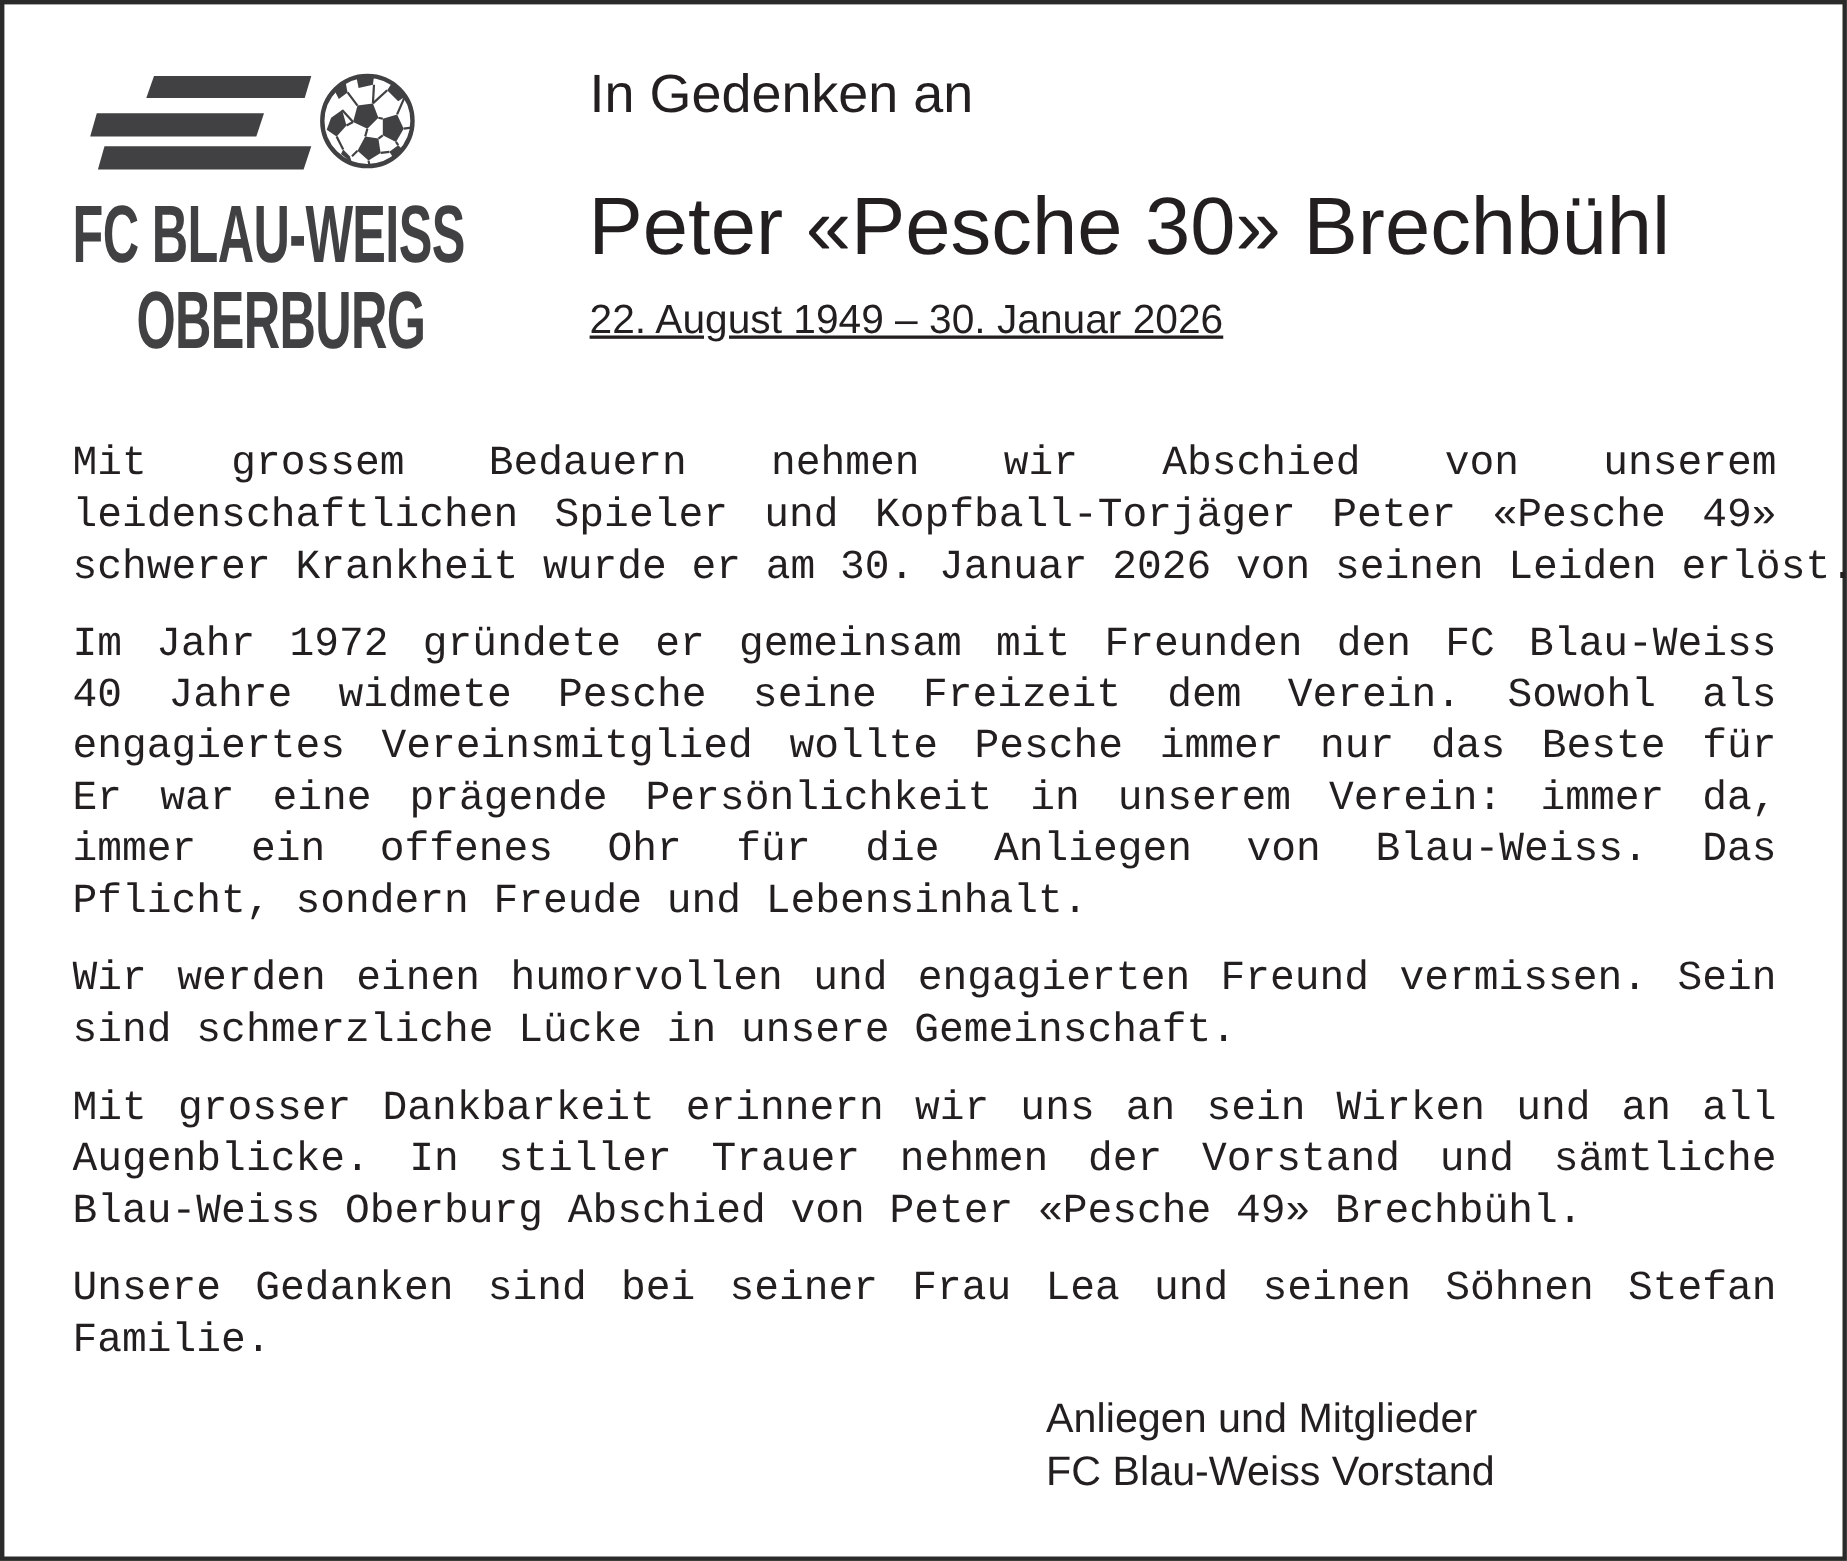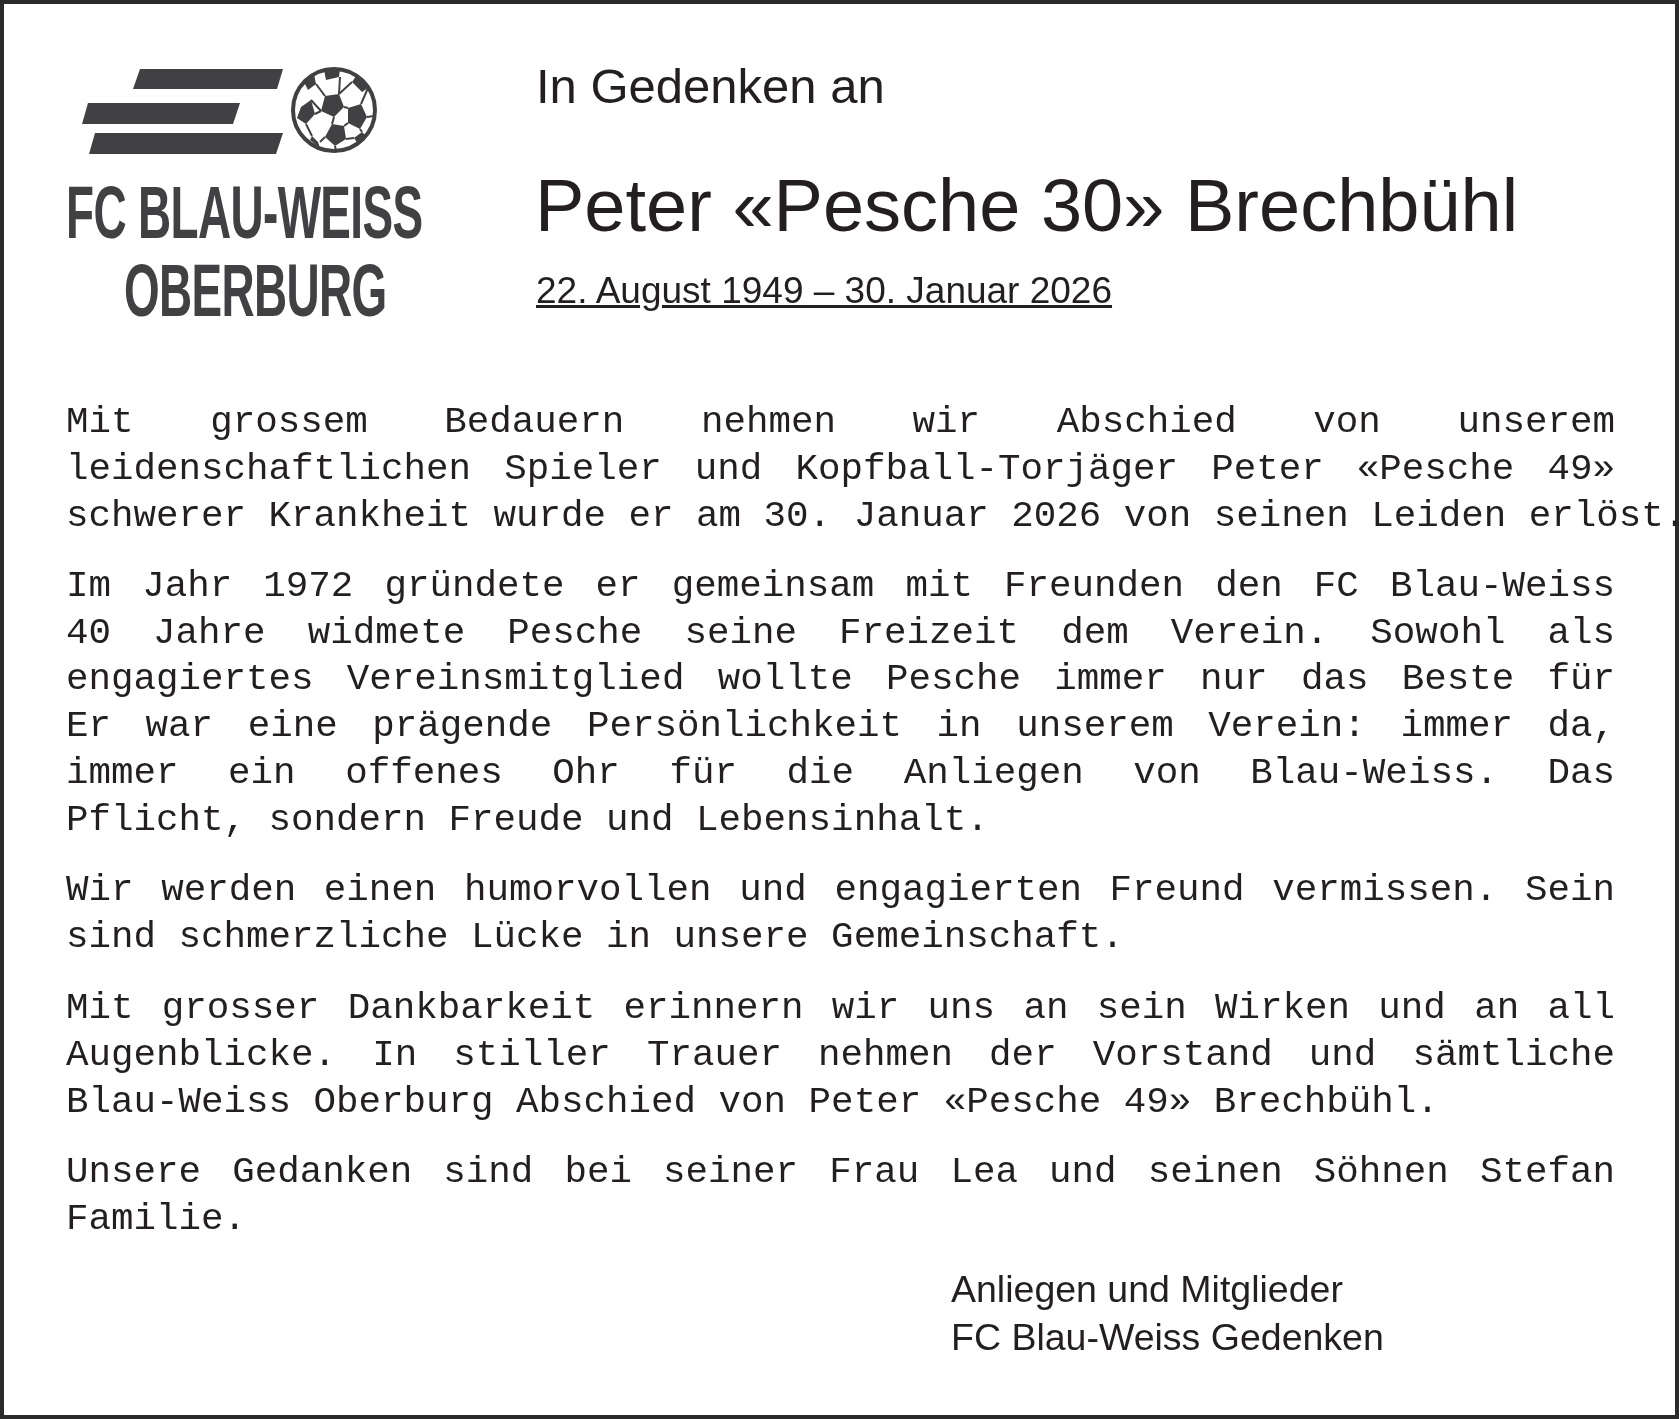--- a/index.html
+++ b/index.html
@@ -94,14 +94,14 @@
   <div class="line" style="top:1079px">Blau-Weiss Oberburg Abschied von Peter «Pesche 49» Brechbühl.</div>
 </div>
 
 <div>
   <div class="line just" style="top:1149px">Unsere Gedanken sind bei seiner Frau Lea und seinen Söhnen Stefan und René mit</div>
   <div class="line" style="top:1196px">Familie.</div>
 </div>
 
 <div>
   <div class="sig" style="top:1266px">Anliegen und Mitglieder</div>
-  <div class="sig" style="top:1314px">FC Blau-Weiss Gedenken</div>
+  <div class="sig" style="top:1314px">FC Blau-Weiss Vorstand</div>
 </div>
 
 </body></html>

